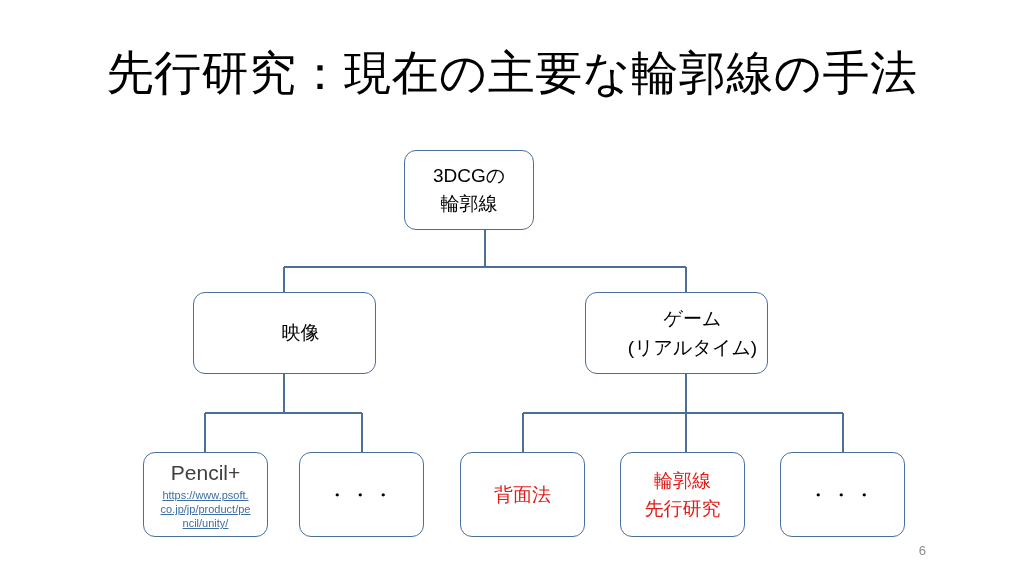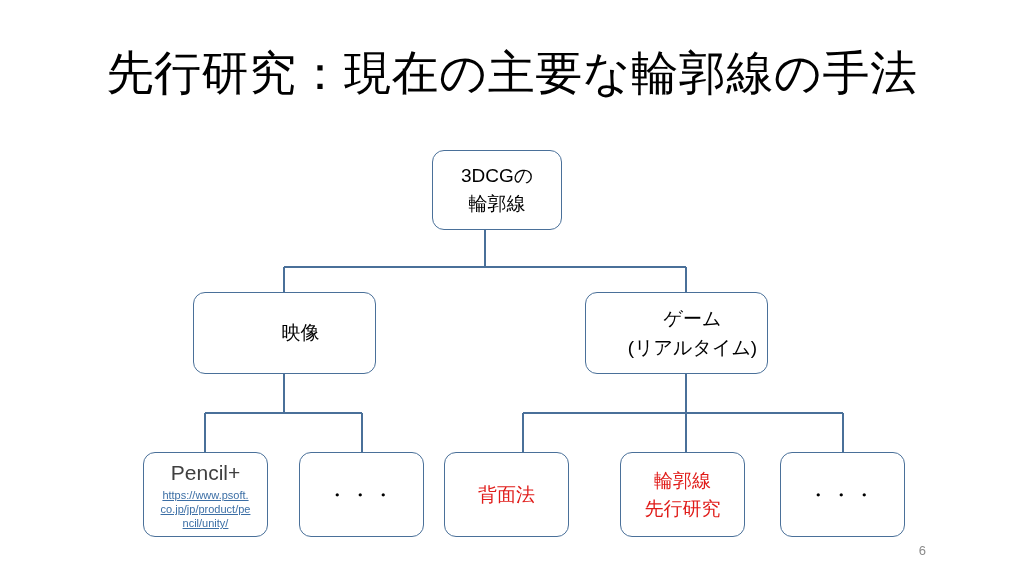--- a/index.html
+++ b/index.html
@@ -69,21 +69,21 @@
     justify-content: center;
     text-align: center;
     padding: 2px 4px;
   }
   .node .line {
     display: block;
     white-space: nowrap;
   }
 
   .node-root {
-    left: 432px;
+    left: 404px;
     top: 150px;
     width: 130px;
     height: 80px;
     font-size: 19px;
     line-height: 1.45;
     text-align: center;
   }
 
   .node-l2 {
     width: 183px;
@@ -96,21 +96,21 @@
   .node-game  { left: 585px; top: 292px; }
 
   .node-leaf {
     width: 125px;
     height: 85px;
     font-size: 18px;
     line-height: 1.35;
   }
   .node-pencil { left: 143px; top: 452px; }
   .node-dots-a { left: 299px; top: 452px; }
-  .node-back   { left: 444px; top: 452px; }
+  .node-back   { left: 460px; top: 452px; }
   .node-filter { left: 620px; top: 452px; }
   .node-dots-b { left: 780px; top: 452px; }
 
   .node-pencil {
     justify-content: flex-start;
     padding-top: 7px;
   }
   .pencil-title {
     font-size: 21px;
     line-height: 1.2;

